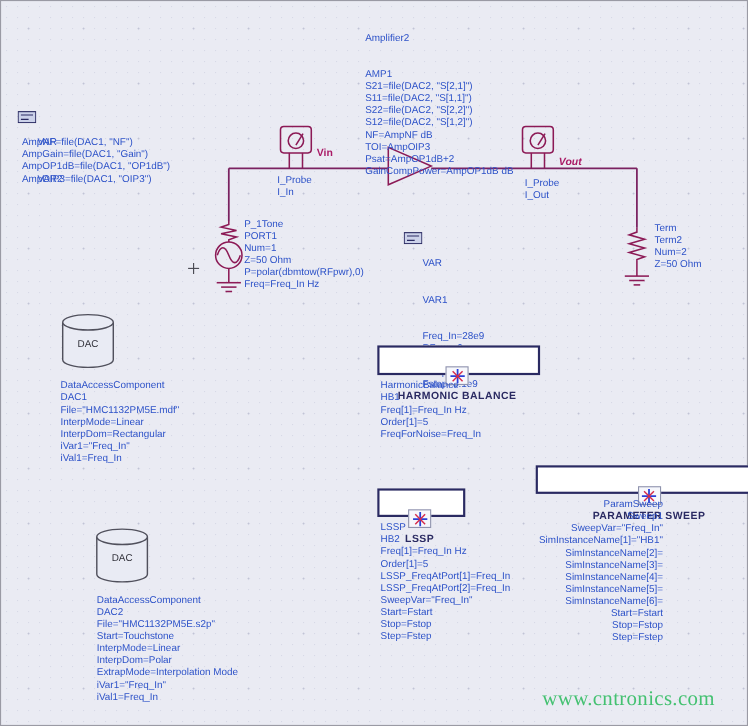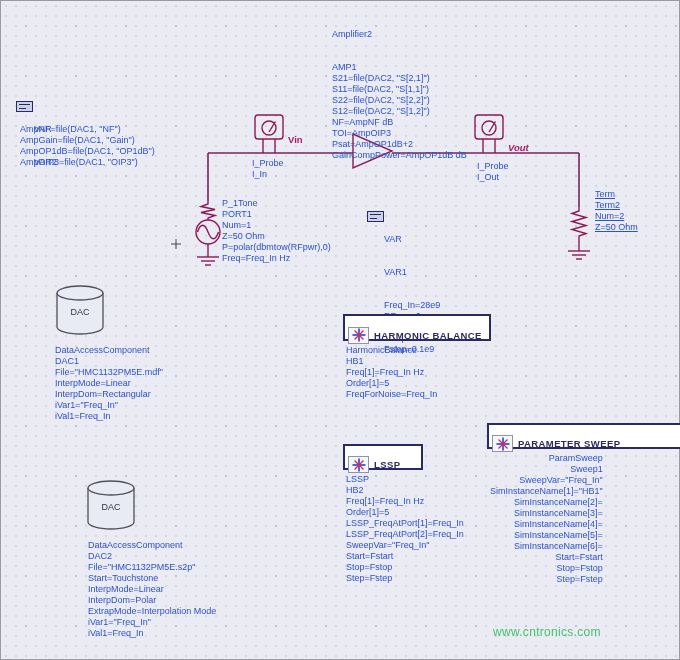--- a/index.html
+++ b/index.html
@@ -16,26 +16,26 @@
   }
   svg.layer{ position:absolute; left:0; top:0; }
   .sym{ stroke:var(--symbol,#8c1a56); stroke-width:1.4; fill:none; }
   .wire{ stroke:var(--wire,#7a2160); stroke-width:1.6; fill:none; }
   .dac{ stroke:#50505c; stroke-width:1.3; fill:#e9ebf4; }
   .dac-label{ font:9px "Liberation Sans",sans-serif; fill:#33333c; }
   .origin{ stroke:#45454d; stroke-width:1; }
   .tb{ position:absolute; font-size:9px; line-height:11px; color:var(--text,#2d52c8); white-space:pre; }
   .node-label{ position:absolute; font-size:9.5px; font-weight:bold; color:var(--node,#aa1a66); }
   .ctrl{ position:absolute; display:flex; align-items:center; gap:5px; padding:17px 6px 2px 3px;
-         background:#ffffff; border:2px solid var(--ctrl,#2a2a62); }
+         background:#ffffff; border:2px solid var(--ctrl,#2a2a62);flex-direction:column; }
   .ctrl-label{ font-weight:bold; font-size:9.5px; color:var(--ctrl,#2a2a62); letter-spacing:0.4px; white-space:nowrap; }
   .ctrl-icon{ width:21px; height:17px; border:1px solid #8f93ad; background:#f6f7fc;
               display:flex; align-items:center; justify-content:center; flex:none; }
   .var-icon{ position:absolute; width:17px; height:11px; }
-  .watermark{ position:absolute; font-size:12px; letter-spacing:0.3px; color:var(--watermark,#44c171); }
+  .watermark{ position:absolute; font-size:19px; letter-spacing:0.3px; color:var(--watermark,#44c171);font-family:Liberation Serif, serif; }
 </style>
 </head>
 <body>
 
 <div class="canvas">
 
   <svg class="layer" width="680" height="660">
     <defs>
       <g id="gnd">
         <line x1="-11" y1="0" x2="11" y2="0"></line>
@@ -128,21 +128,21 @@
     <rect x="0.5" y="0.5" width="16" height="10" fill="#ccd2ea" stroke="#2a2a62"></rect>
     <line x1="3" y1="3.5" x2="14" y2="3.5" stroke="#2a2a62" stroke-width="1"></line>
     <line x1="3" y1="7.5" x2="10" y2="7.5" stroke="#2a2a62" stroke-width="1"></line>
   </svg>
   <div class="tb" style="left:383px; top:211px;">
     <div>VAR</div>
     <div>VAR1</div>
     <div><div>Freq_In=28e9</div><div>RFpwr=0</div><div>Fstart=27e9</div><div>Fstop=32e9</div><div>Fstep=0.1e9</div></div>
   </div>
 
-  <div class="tb" style="left:594px; top:188px;text-decoration:underline;"><div>Term</div><div>Term2</div><div>Num=2</div><div>Z=50 Ohm</div></div>
+  <div class="tb" style="left:594px; top:201px;"><div>Term</div><div>Term2</div><div>Num=2</div><div>Z=50 Ohm</div></div>
 
   <div class="tb" style="left:54px; top:344px;"><div>DataAccessComponent</div><div>DAC1</div><div>File="HMC1132PM5E.mdf"</div><div>InterpMode=Linear</div><div>InterpDom=Rectangular</div><div>iVar1="Freq_In"</div><div>iVal1=Freq_In</div></div>
 
   <div class="ctrl" style="left:342px; top:313px; width:148px; height:27px;">
     <span class="ctrl-icon">
       <svg width="14" height="14" viewBox="0 0 14 14">
         <g stroke="#2a3fd6" stroke-width="1.6">
             <line x1="7" y1="0.5" x2="7" y2="13.5"></line>
             <line x1="0.5" y1="7" x2="13.5" y2="7"></line>
           </g>

